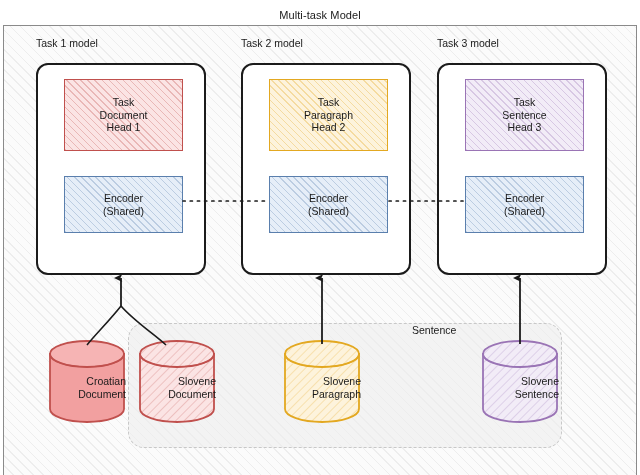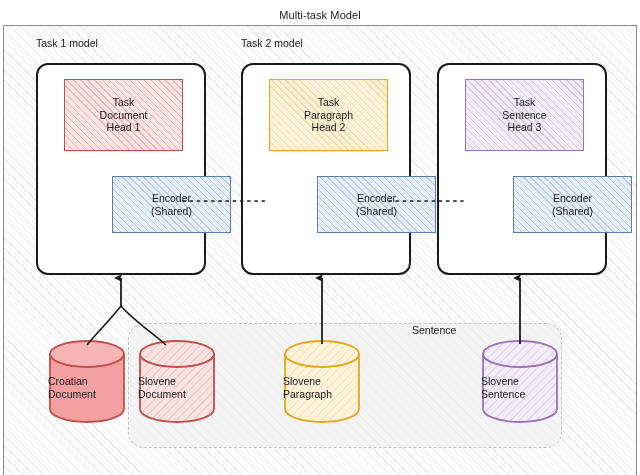--- a/index.html
+++ b/index.html
@@ -118,21 +118,20 @@
   }
   .encoder-blue {
     border-color: #5a7fad;
     background-color: #e6eef8;
     background-image: repeating-linear-gradient(
         45deg,
         rgba(90,127,173,0.30) 0px,
         rgba(90,127,173,0.30) 1px,
         rgba(0,0,0,0) 1px,
         rgba(0,0,0,0) 5px);
-    margin-left: 48px;
   }
 
   
   .senti-group {
     position: absolute;
     border: 1.4px dashed #c8c8c8;
     border-radius: 16px;
     background: rgba(238,238,238,0.62);
     box-sizing: border-box;
   }
@@ -144,21 +143,21 @@
   }
 
   
   .cyl {
     position: absolute;
   }
   .cyl-text {
     position: absolute;
     left: 0;
     width: 100%;
-    text-align: left;
+    text-align: right;
     font-size: 10.5px;
     line-height: 12.5px;
     color: #1a1a1a;
     white-space: pre-line;
     z-index: 5;
     pointer-events: none;
   }
 
   svg.cyl-svg { position: absolute; left: 0; top: 0; overflow: visible; }
 
@@ -174,20 +173,21 @@
 <body>
 
 <div id="canvas">
 
   <div class="diagram-title">Multi-task Model</div>
 
   <div class="outer-frame"></div>
 
   <div class="task-label" style="left:36px; top:29px; width:170px;">Task 1 model</div>
   <div class="task-label" style="left:241px; top:29px; width:170px;">Task 2 model</div>
+  <div class="task-label" style="left:437px; top:29px; width:170px;">Task 3 model</div>
 
   <div class="task-model" style="left:36px; top:55px; width:170px; height:212px;">
     <div class="block head-red" style="left:26px; top:14px; width:119px; height:72px;">
       <span class="blk-text">Task
 Document
 Head 1</span>
     </div>
     <div class="block encoder-blue" style="left:26px; top:111px; width:119px; height:57px;">
       <span class="blk-text">Encoder
 (Shared)</span>

